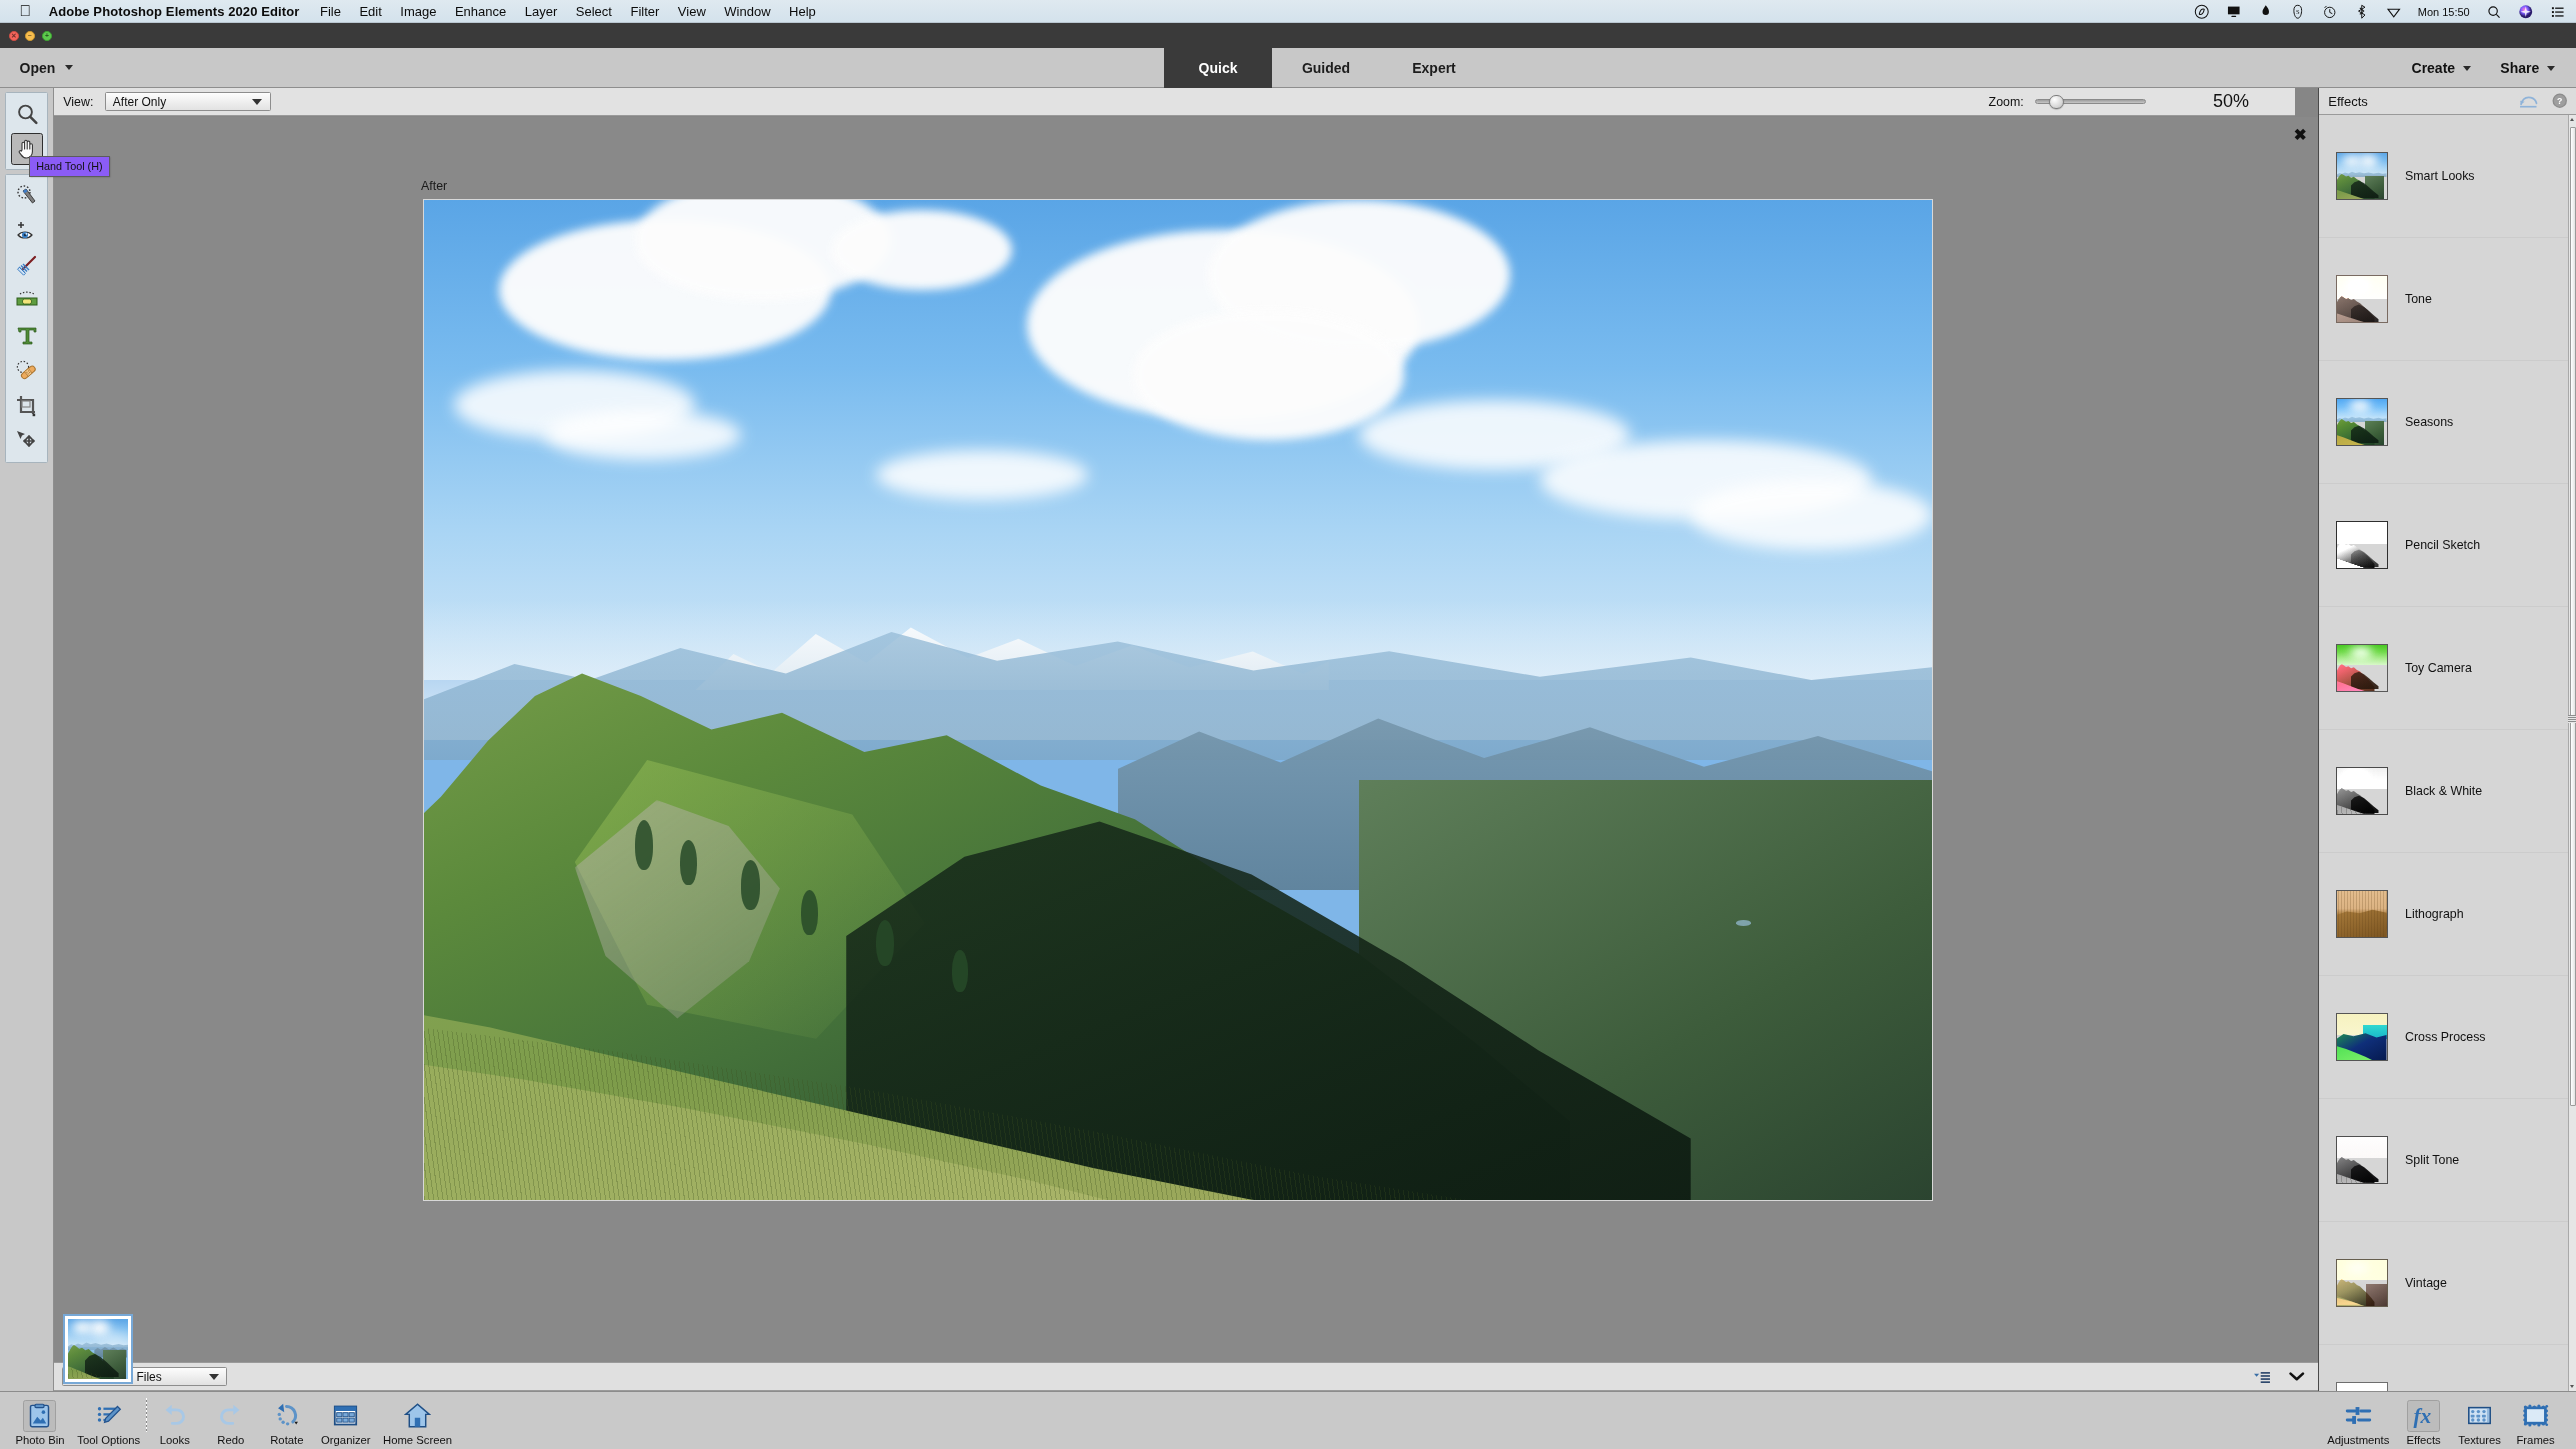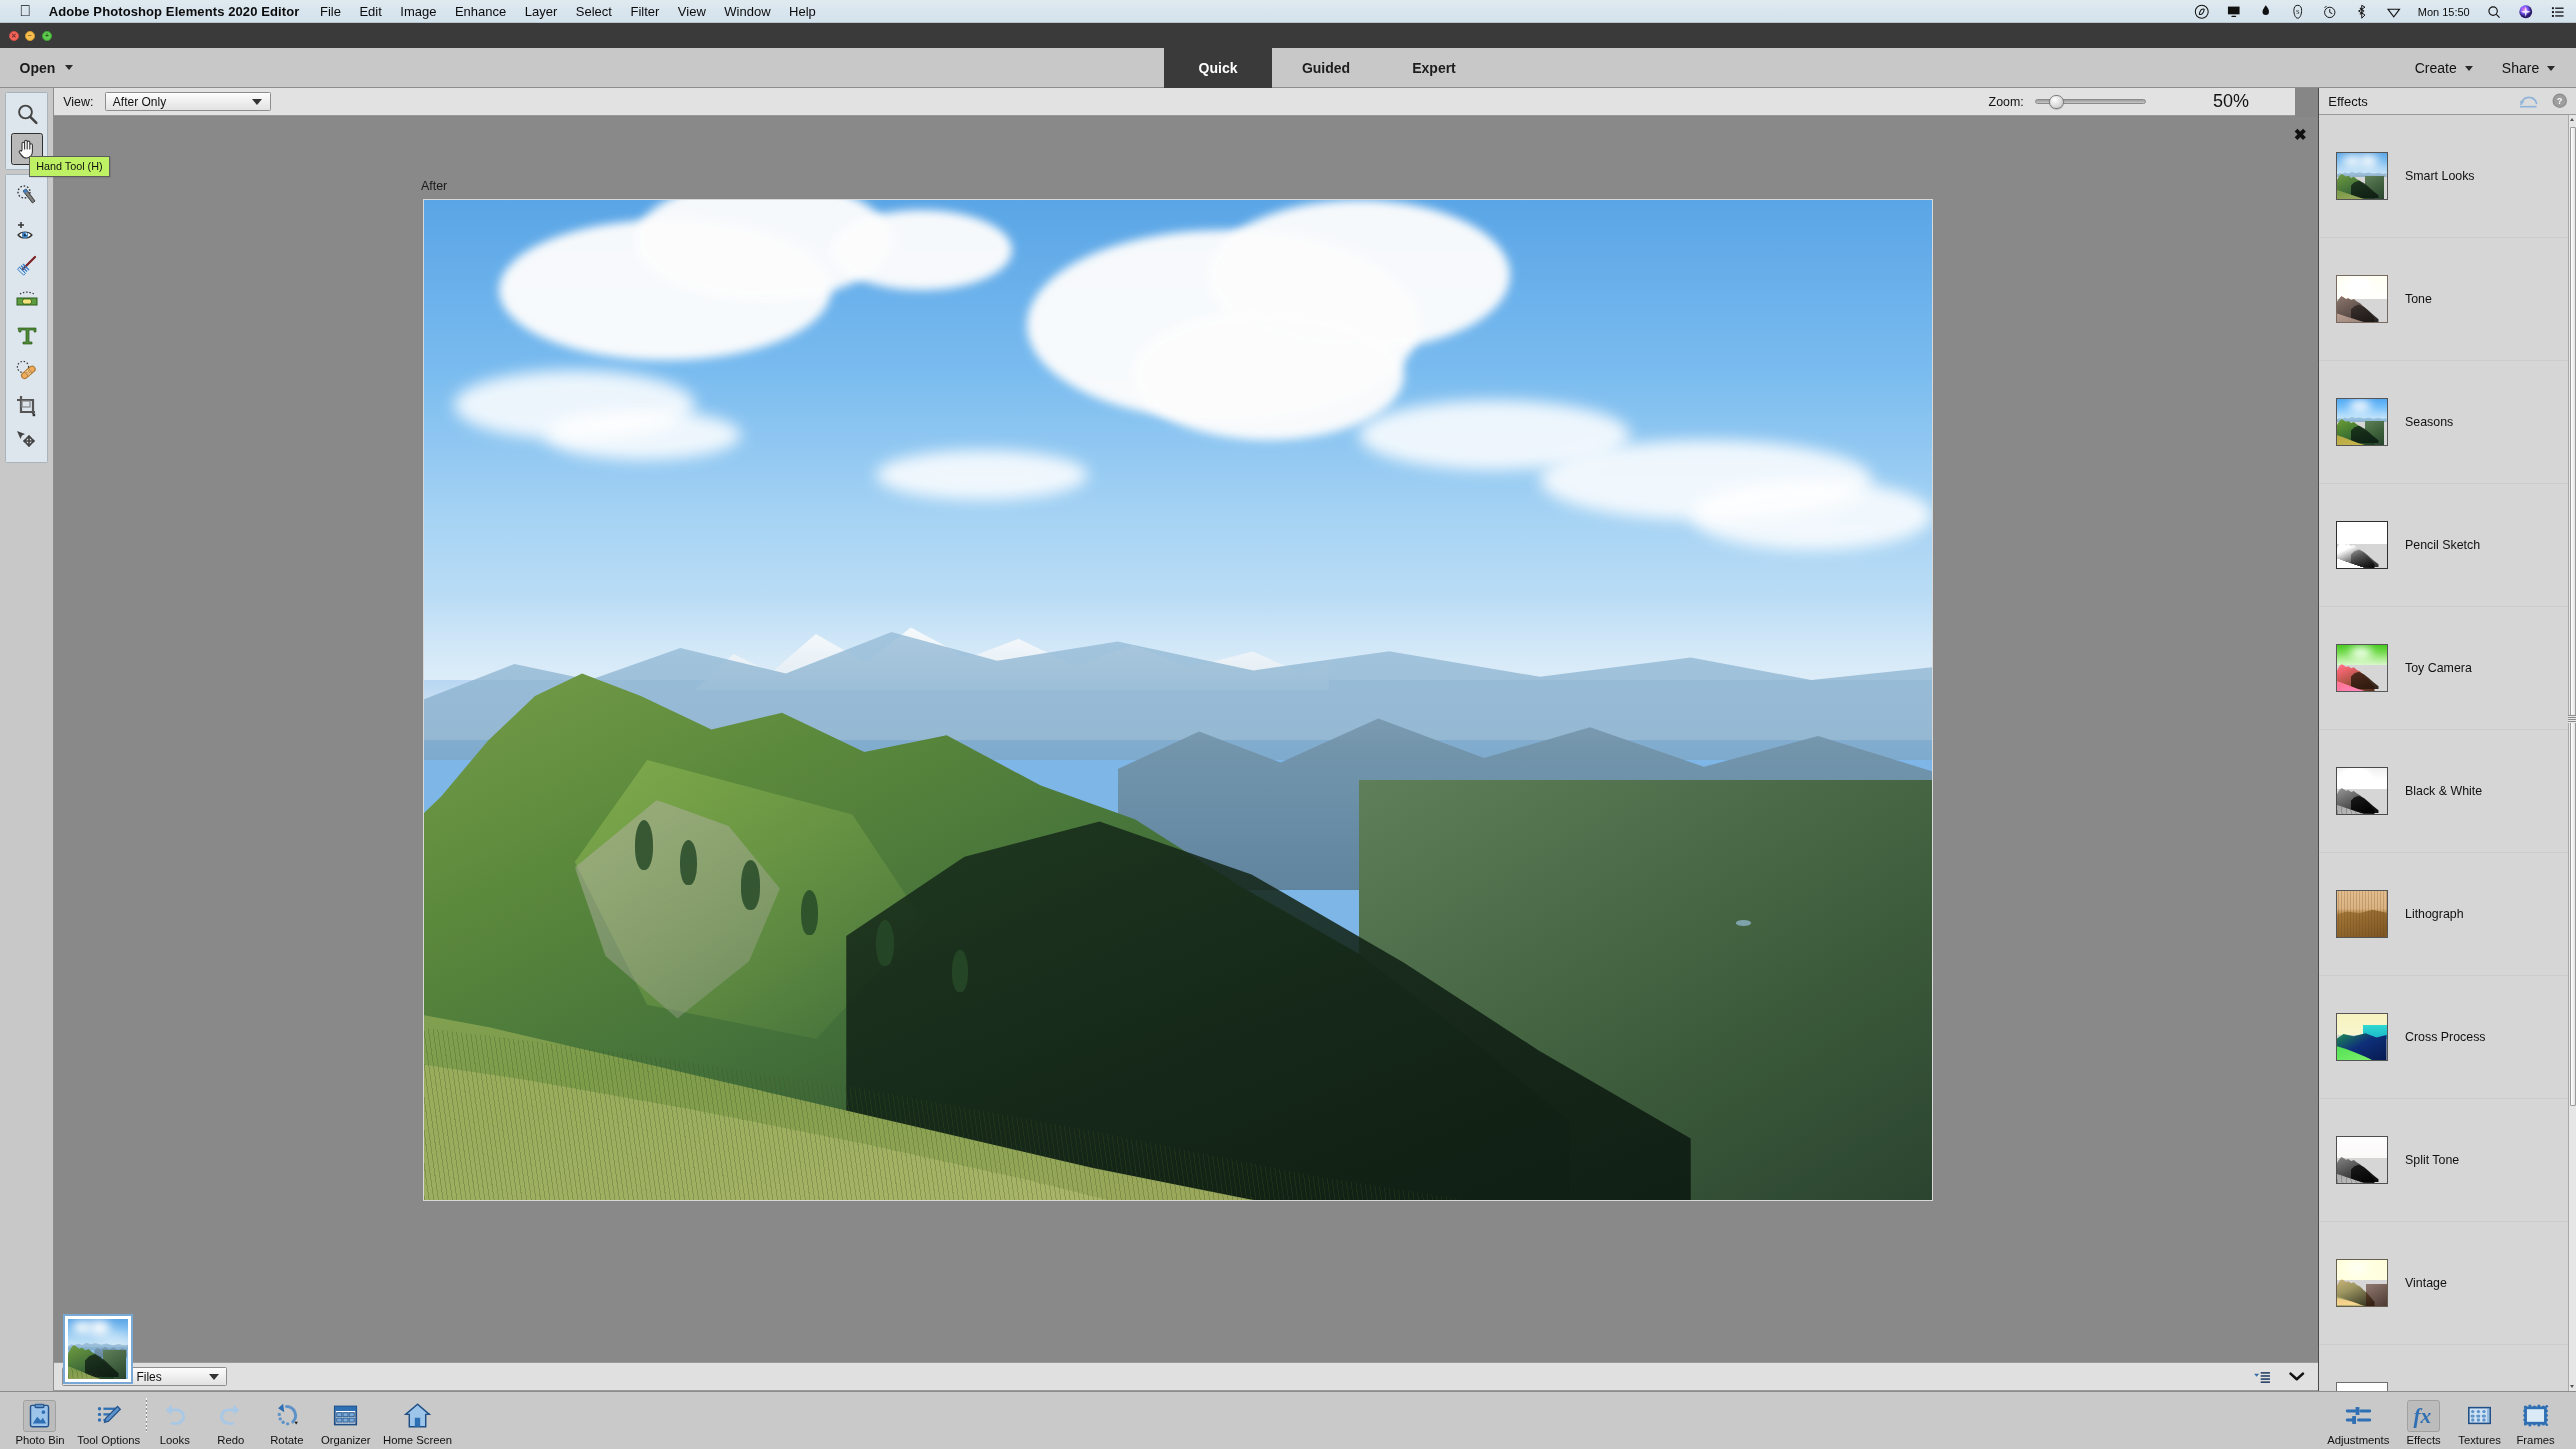--- a/index.html
+++ b/index.html
@@ -47,21 +47,21 @@
     display:flex; align-items:center; gap:9.3px; font-size:14px; font-weight:bold;
     color:#1a1a1a; cursor:default;}
   .caret { width:0;height:0;border-left:4.6px solid transparent;border-right:4.6px solid transparent;
     border-top:5.7px solid #2a2a2a;}
   #modetabs { position:absolute; left:1164px; top:0; height:40px; display:flex; }
   .modetab { width:108px; height:40px; display:flex;align-items:center;justify-content:center;
     font-size:14px; font-weight:bold; color:#1d1d1d; }
   .modetab.active { background:#3a3a3a; color:#fff; }
   #create-share { position:absolute; right:20.6px; top:0; height:40px;
     display:flex; align-items:center; gap:29px; }
-  .csbtn { display:flex;align-items:center;gap:8.2px; font-size:14px; font-weight:normal; color:#111;}
+  .csbtn { display:flex;align-items:center;gap:8.2px; font-size:14px; font-weight:bold; color:#111;}
 
   
   #optionbar {
     position:absolute; left:54px; top:88px; width:2241px; height:28px;
     background:#e2e2e2; border-bottom:0.5px solid #9a9a9a;
     display:flex; align-items:center;
   }
   #view-label { margin-left:9.3px; font-size:12.4px; color:#111; }
   #view-select {
     margin-left:11.3px; width:166px; height:19px;
@@ -90,21 +90,21 @@
   .toolgroup { margin:4.1px 4.6px 0 4.6px; background:#dde6ec; border:0.5px solid #a7b4bd;
     border-radius:1.5px; padding:3.1px 0; }
   .toolbtn { width:100%; height:35px; display:flex; align-items:center; justify-content:center;}
   .toolbtn.selected .tb-inner { background:#b9b9b9; border:1px solid #2f2f2f; border-radius:2.6px;
     width:32px;height:32px; display:flex;align-items:center;justify-content:center;}
   .tb-inner { width:32px;height:32px; display:flex;align-items:center;justify-content:center;}
   .tb-inner svg { width:24px; height:24px; }
 
   
   #tooltip { position:absolute; left:29px; top:156px; height:20.6px;
-    background:#bef264; border:0.5px solid #5c5c5c; padding:0 6.2px;
+    background:#8b5cf6; border:0.5px solid #5c5c5c; padding:0 6.2px;
     display:flex; align-items:center; font-size:10.8px; color:#111;
     box-shadow:0.5px 0.5px 1.5px rgba(0,0,0,.25); z-index:50; white-space:nowrap;}
 
   
   #canvasarea {
     position:absolute; left:54px; top:117px; right:258px; bottom:58px;
     background:#898989; overflow:hidden;
   }
   #close-x { position:absolute; right:11.3px; top:10.3px; font-size:15.5px; font-weight:bold; color:#111;
      line-height:1; cursor:default;}

